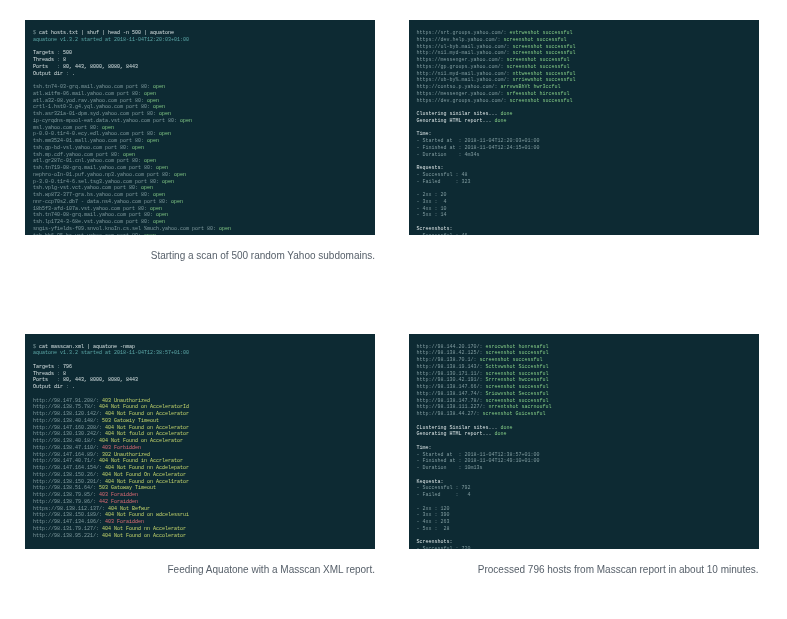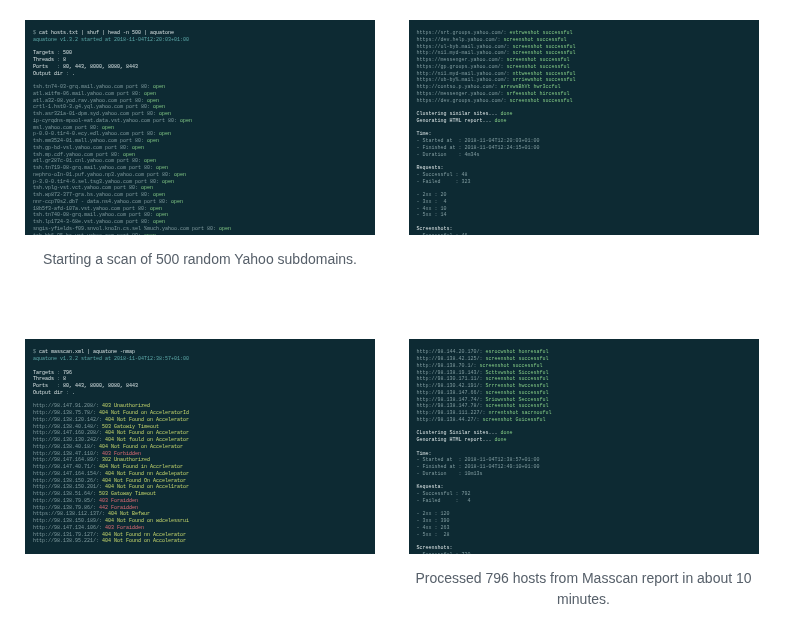--- a/index.html
+++ b/index.html
@@ -29,22 +29,22 @@
     white-space: pre;
   }
   .terminal .g   { color: #81c784; }
   .terminal .y   { color: #c7d86c; }
   .terminal .c   { color: #5da9a9; }
   .terminal .w   { color: #d7e1e2; }
   .terminal .d   { color: #7f9a9e; }
   .terminal .r   { color: #e06c75; }
   .caption {
     margin-top: 14px;
-    text-align: center;
-    font-size: 14px;
+    text-align: right;
+    font-size: 10px;
     color: #57606a;
     line-height: 1.45;
     max-width: 350px;
   }
 </style>
 </head>
 <body>
 
 <div class="gallery">
 
@@ -144,20 +144,21 @@
 <span class="d">http://98.138.150.26/:</span> <span class="y">404 Not Found On Accelerator</span>
 <span class="d">http://98.138.150.201/:</span> <span class="y">404 Not Found on Accel1rator</span>
 <span class="d">http://98.138.51.64/:</span> <span class="y">503 Gatoway Timeout</span>
 <span class="d">http://98.138.79.85/:</span> <span class="r">403 Foraidden</span>
 <span class="d">http://98.138.79.86/:</span> <span class="r">442 Foraidden</span>
 <span class="d">https://98.138.112.137/:</span> <span class="y">404 Not Befwur</span>
 <span class="d">http://98.138.150.189/:</span> <span class="y">404 Not Found on wdcelessrui</span>
 <span class="d">http://98.147.134.106/:</span> <span class="r">403 Foraidden</span>
 <span class="d">http://98.131.79.127/:</span> <span class="y">404 Not Found nn Accelerator</span>
 <span class="d">http://98.138.95.221/:</span> <span class="y">404 Not Found on Accolerator</span></div>
+    <div class="caption">Feeding Aquatone with a Masscan XML report.</div>
   </div>
 
   <div class="item">
     <div class="terminal"><span class="d">http://98.144.20.170/:</span> <span class="g">esrocwshot honresaful</span>
 <span class="d">http://98.138.42.125/:</span> <span class="g">screenshot successful</span>
 <span class="d">http://98.138.70.1/:</span> <span class="g">screenshot successful</span>
 <span class="d">http://98.138.19.143/:</span> <span class="g">Scttvwshot Sicceshful</span>
 <span class="d">http://98.130.171.11/:</span> <span class="g">screenshot successful</span>
 <span class="d">http://98.130.42.191/:</span> <span class="g">Srrrenshot hwccessful</span>
 <span class="d">http://98.138.147.66/:</span> <span class="g">screenshot successful</span>

